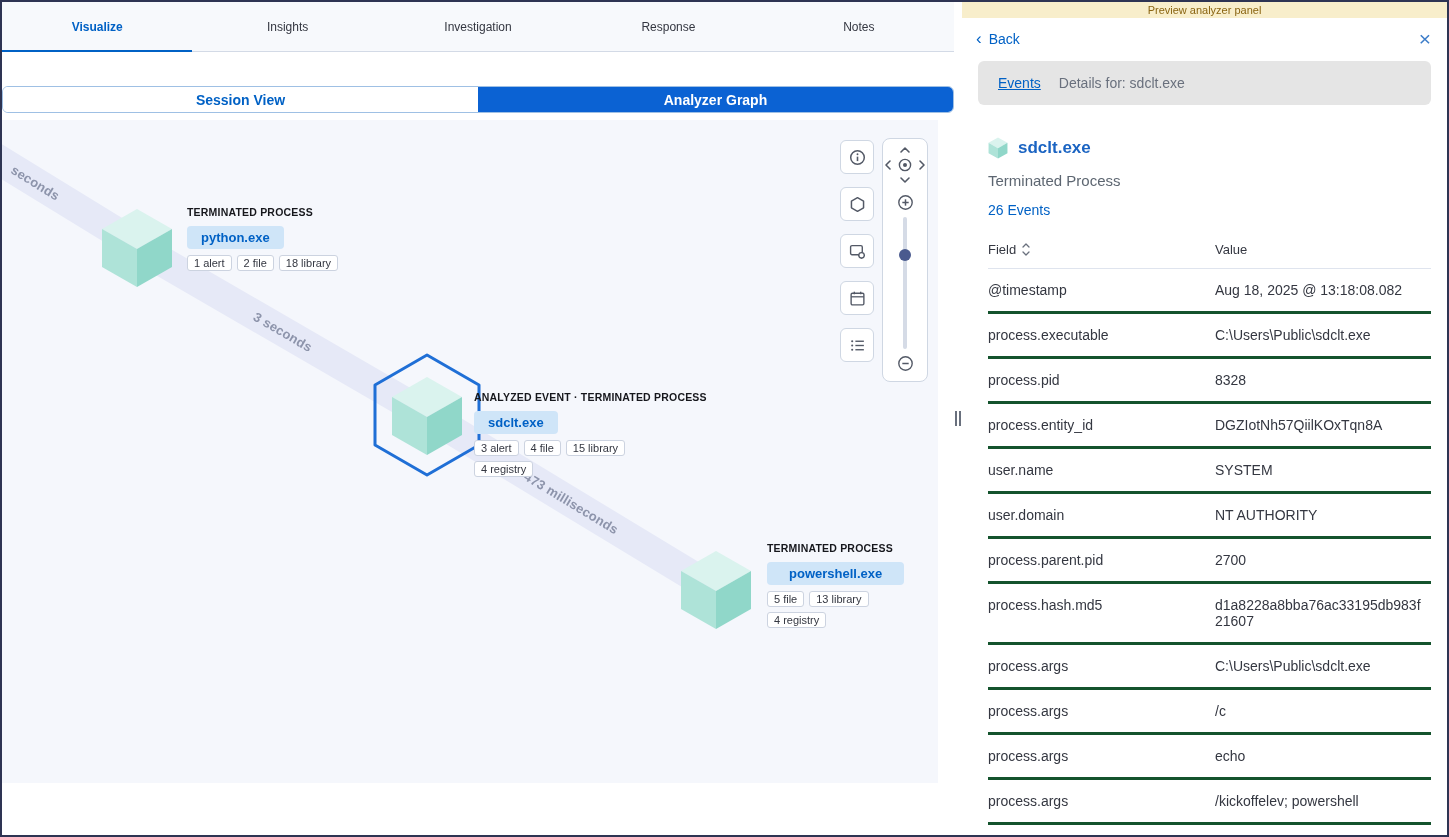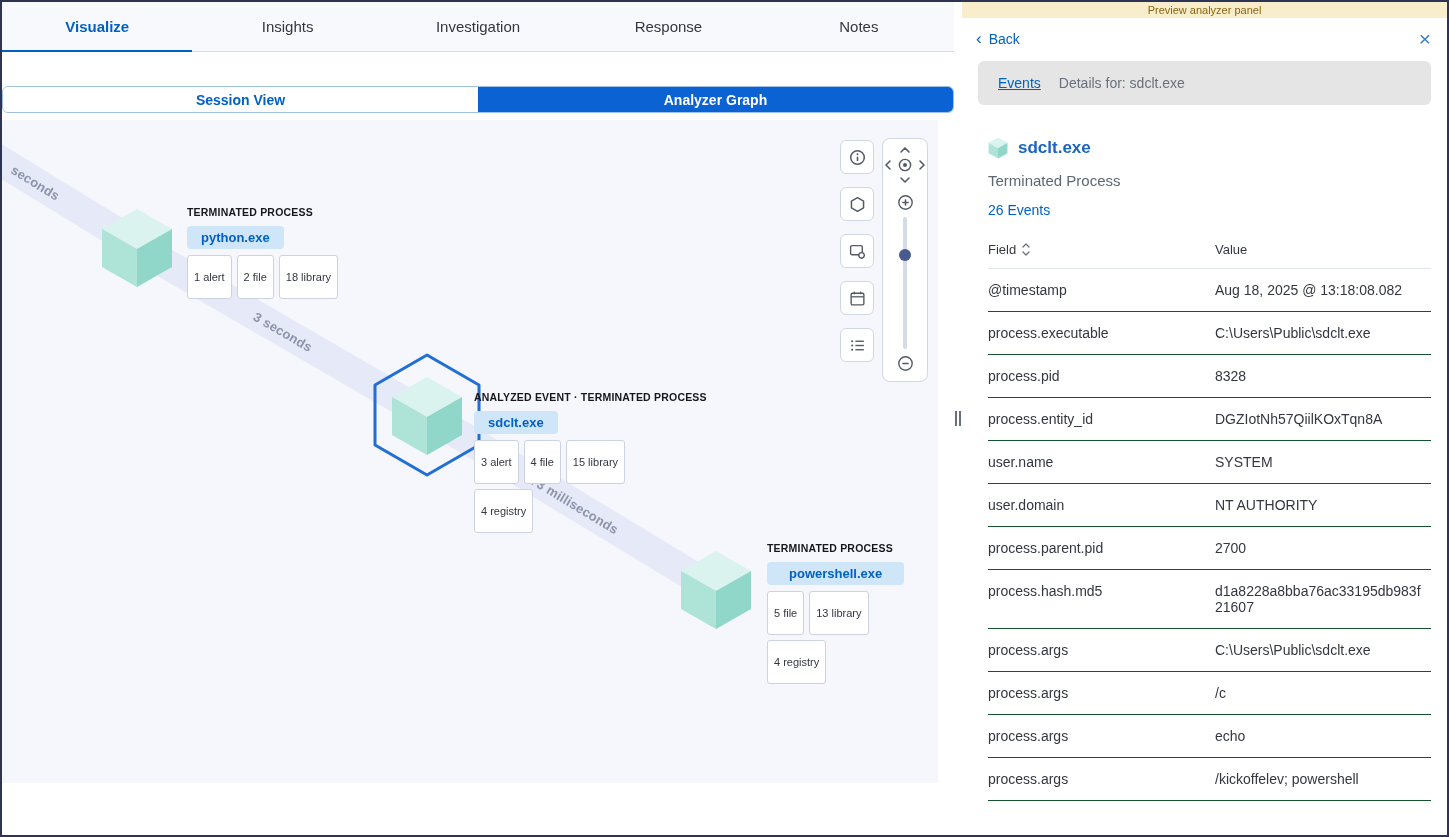--- a/index.html
+++ b/index.html
@@ -2,21 +2,21 @@
 <html><head>
 <meta charset="utf-8">
 <style>
   * { box-sizing: border-box; margin: 0; padding: 0; }
   body { width: 1449px; height: 837px; font-family: "Liberation Sans", sans-serif; background: #fff; }
   .app { display: flex; width: 1449px; height: 837px; border: 2px solid #2e3453; background: #fff; overflow: hidden; }
 
   
   .main { width: 952px; flex: none; display: flex; flex-direction: column; }
   .tabbar { height: 50px; background: #f7f9fc; border-bottom: 1px solid #d3dae6; display: flex; }
-  .tab { flex: 1; display: flex; align-items: center; justify-content: center; font-size: 15px; font-weight: 500; color: #343741; cursor: pointer; position: relative; }
+  .tab { flex: 1; display: flex; align-items: center; justify-content: center; font-size: 12px; font-weight: 500; color: #343741; cursor: pointer; position: relative; }
   .tab.active { color: #0061c5; font-weight: 700; }
   .tab.active::after { content: ""; position: absolute; left: 0; right: 0; bottom: -1px; height: 2px; background: #0061c5; }
 
   .toggle-strip { height: 68px; background: #fff; display: flex; align-items: flex-end; }
   .segmented { display: flex; width: 1009px; height: 27px; margin: 0 0 7px 0; border-radius: 6px; overflow: hidden; border: 1px solid #9fc0e4; }
   .seg-btn { flex: 1; display: flex; align-items: center; justify-content: center; font-size: 14px; font-weight: 600; cursor: pointer; }
   .seg-session { background: #fff; color: #0061c5; }
   .seg-analyzer { background: #0b62d3; color: #fff; }
 
   .graph { position: relative; flex: 1; background: #f5f7fc; overflow: hidden; }
@@ -25,21 +25,21 @@
 
   .band { position: absolute; height: 30px; background: #e6e9f7; transform-origin: 0 50%; display: flex; align-items: center; justify-content: center; z-index: 1; }
   .band-label { font-size: 13px; font-weight: 700; color: #8d94ab; letter-spacing: .2px; white-space: nowrap; }
 
   .cube { position: absolute; z-index: 3; cursor: pointer; }
   .hexring { position: absolute; z-index: 2; }
   .kindstack { position: absolute; z-index: 4; }
   .kind { font-size: 10.5px; font-weight: 700; color: #16171c; letter-spacing: .2px; white-space: nowrap; }
   .pill { display: inline-block; margin-top: 8px; background: #cfe5f8; color: #0061c5; font-size: 13px; font-weight: 600; padding: 4px 14px; border-radius: 4px; cursor: pointer; }
   .badges { margin-top: 6px; display: flex; flex-wrap: wrap; gap: 5px; }
-  .badge { background: #fff; border: 1px solid #ccd3e0; border-radius: 3px; font-size: 11px; color: #343741; padding: 15px 6px; white-space: nowrap; cursor: pointer; }
+  .badge { background: #fff; border: 1px solid #ccd3e0; border-radius: 3px; font-size: 11px; color: #343741; padding: 1px 6px; white-space: nowrap; cursor: pointer; }
 
   .ctrl-col { position: absolute; left: 838px; top: 20px; width: 34px; display: flex; flex-direction: column; gap: 13px; z-index: 6; }
   .ctrl-btn { width: 34px; height: 34px; background: #fff; border: 1px solid #cfd7e3; border-radius: 6px; display: flex; align-items: center; justify-content: center; cursor: pointer; }
   .nav-panel { position: absolute; left: 880px; top: 18px; width: 46px; background: #fff; border: 1px solid #cfd7e3; border-radius: 8px; display: flex; flex-direction: column; align-items: center; padding: 6px 0 8px; z-index: 6; }
   .dpad-mid { display: flex; align-items: center; gap: 3px; margin: 1px 0; }
   .navbtn { display: flex; align-items: center; justify-content: center; cursor: pointer; background: none; border: none; padding: 1px; }
   .slider-track { width: 4px; height: 132px; background: #d5dbe6; border-radius: 2px; position: relative; margin: 5px 0; cursor: pointer; }
   .slider-thumb { position: absolute; left: 50%; top: 32px; transform: translateX(-50%); width: 12px; height: 12px; border-radius: 50%; background: #4a5a8e; cursor: pointer; }
 
   
@@ -55,21 +55,21 @@
   .close { color: #3d7dc9; font-size: 21px; line-height: 1; background: none; border: none; cursor: pointer; }
   .crumbs { margin: 4px 16px 0; background: #e5e5e5; border-radius: 6px; padding: 14px 20px; font-size: 14px; display: flex; gap: 18px; align-items: center; }
   .events-link { color: #0061c5; text-decoration: underline; cursor: pointer; }
   .details-for { color: #69707d; }
   .node-head { margin: 32px 0 0 26px; display: flex; align-items: center; gap: 10px; }
   .node-title { font-size: 17px; font-weight: 700; color: #1b64c2; }
   .node-type { margin: 13px 0 0 26px; font-size: 15px; color: #5d6671; }
   .events-count { margin: 13px 0 0 26px; font-size: 14px; font-weight: 400; color: #0061c5; cursor: pointer; }
   table.fields { margin: 24px 16px 0 26px; width: 443px; border-collapse: collapse; table-layout: fixed; font-size: 14px; color: #343741; }
   table.fields th { text-align: left; font-weight: 400; font-size: 13px; color: #343741; padding: 0 0 11px; border-bottom: 1px solid #dfe4ee; }
-  table.fields td { padding: 13px 4px 13px 0; border-bottom: 1px solid #14532d; vertical-align: top; overflow-wrap: anywhere; }
+  table.fields td { padding: 13px 4px 13px 0; border-bottom: 3px solid #14532d; vertical-align: top; overflow-wrap: anywhere; }
   .sort-wrap { display: inline-flex; align-items: center; gap: 5px; }
 </style>
 </head>
 <body>
 
 <div class="app">
 
   <div class="main">
 
     <div class="tabbar">

